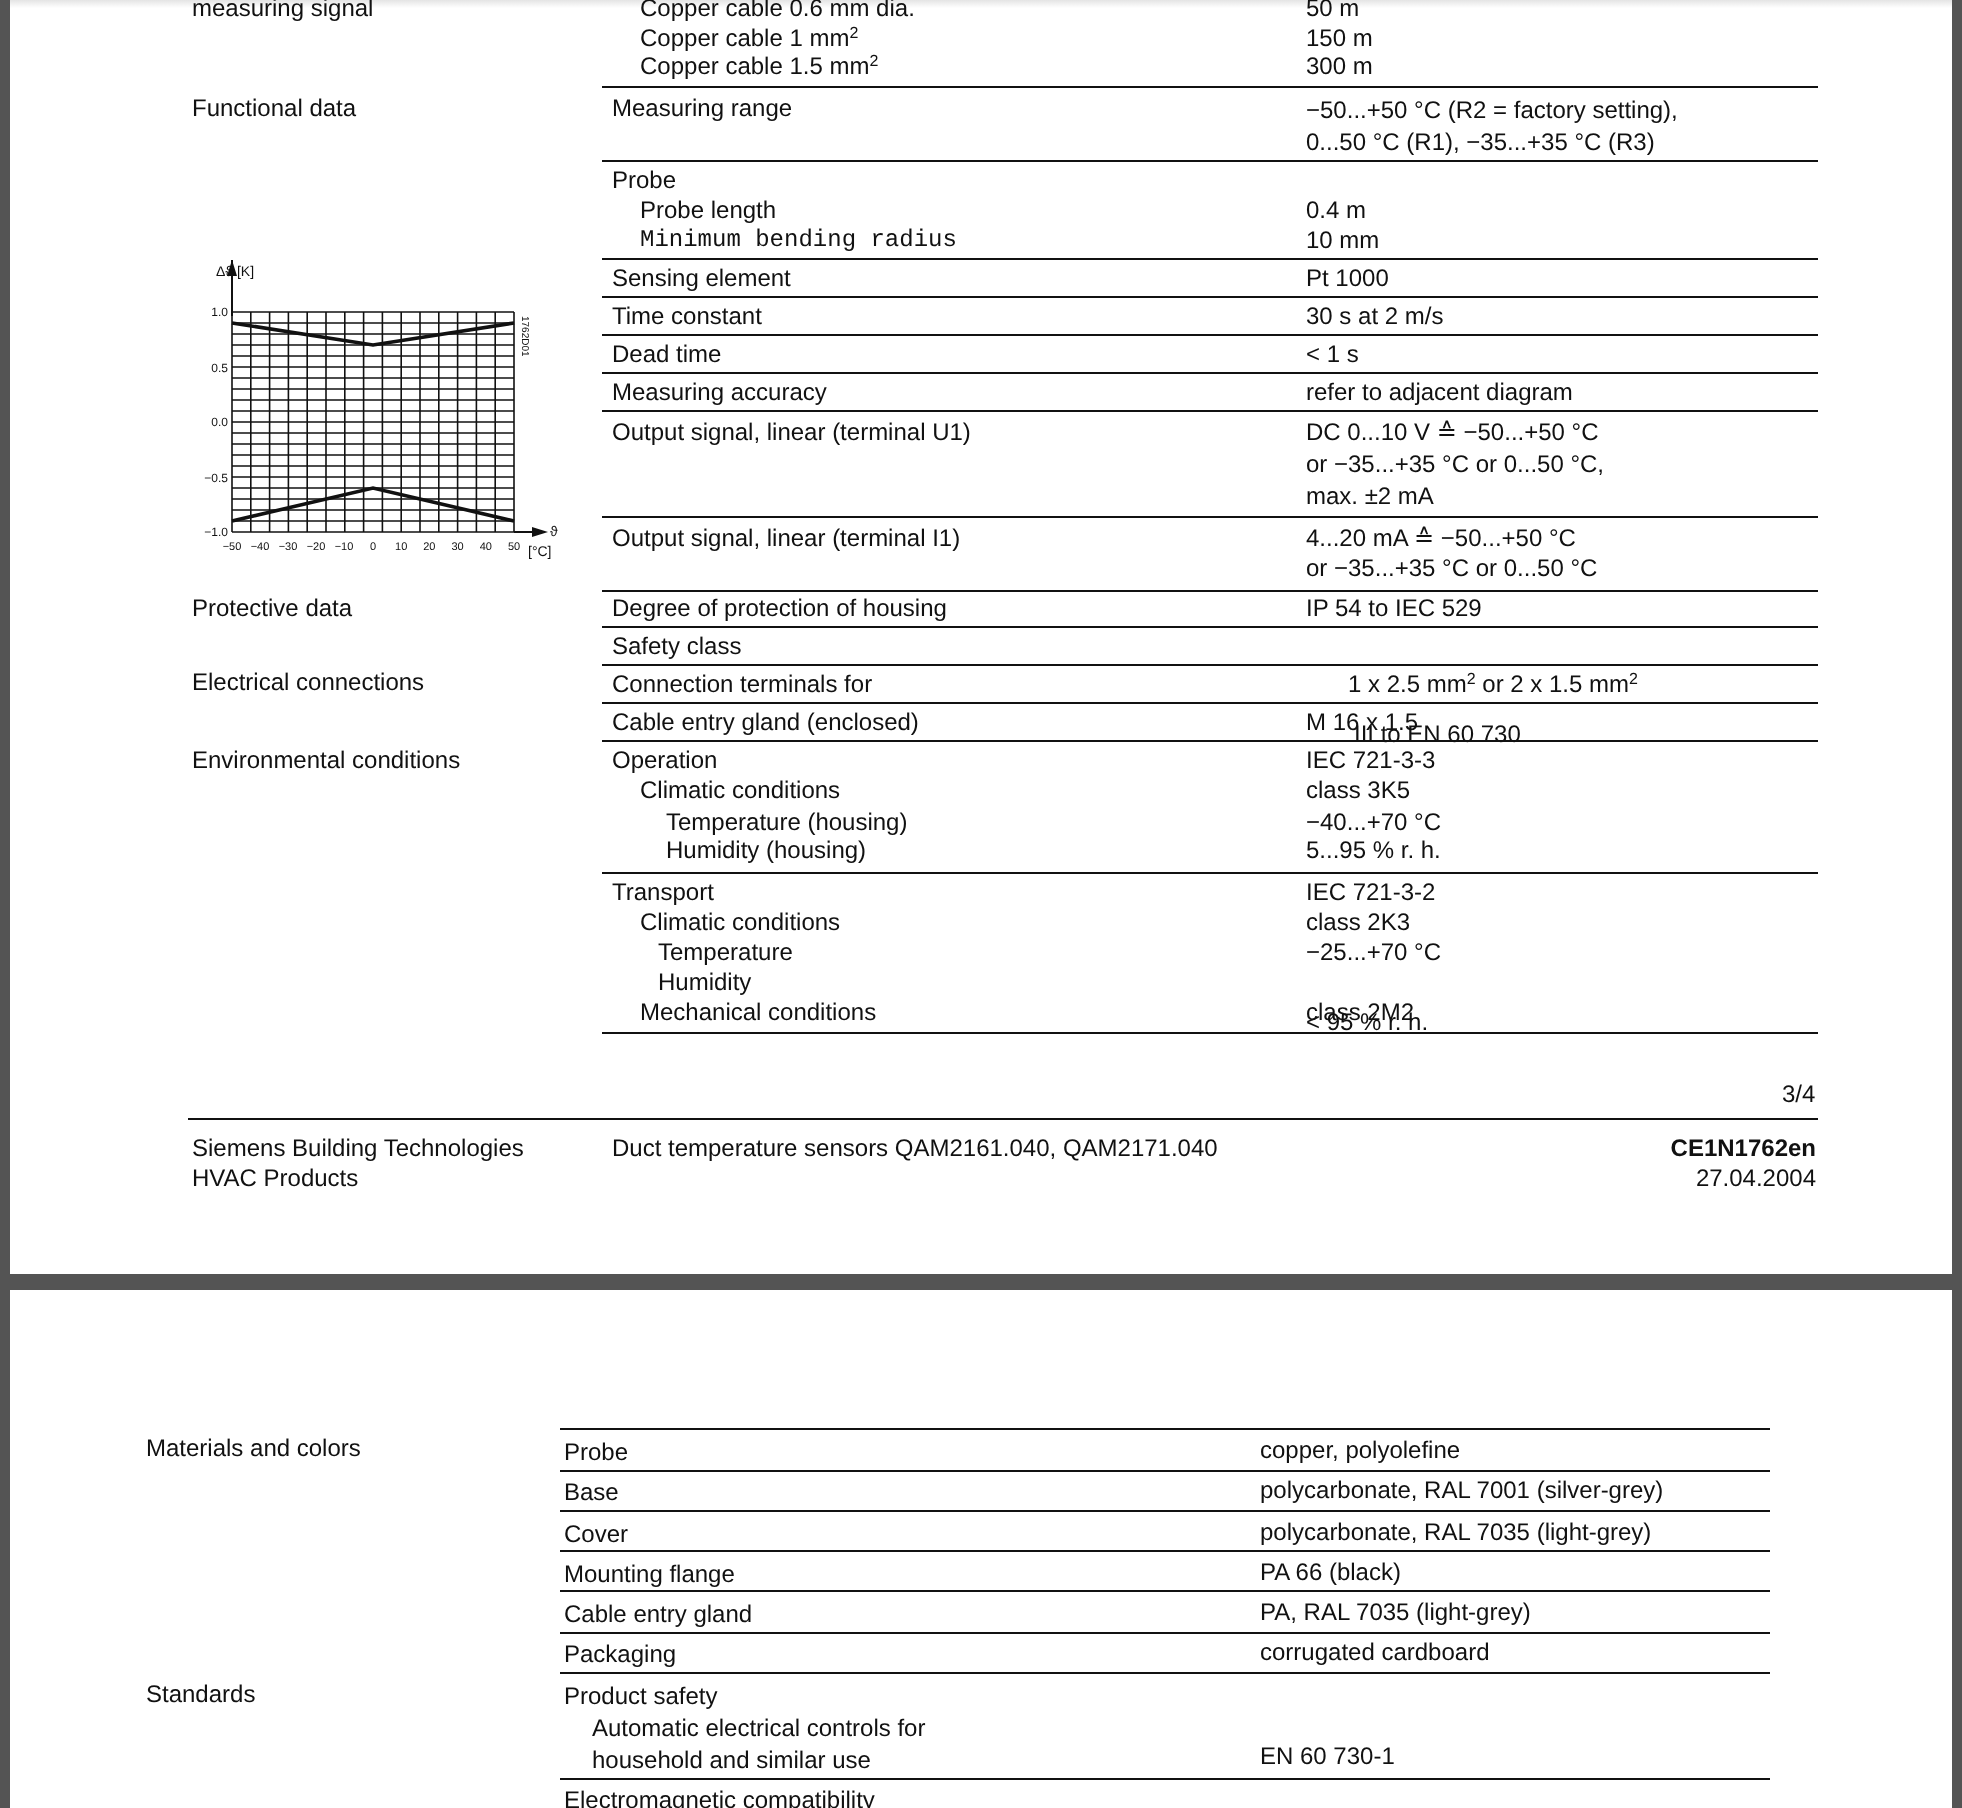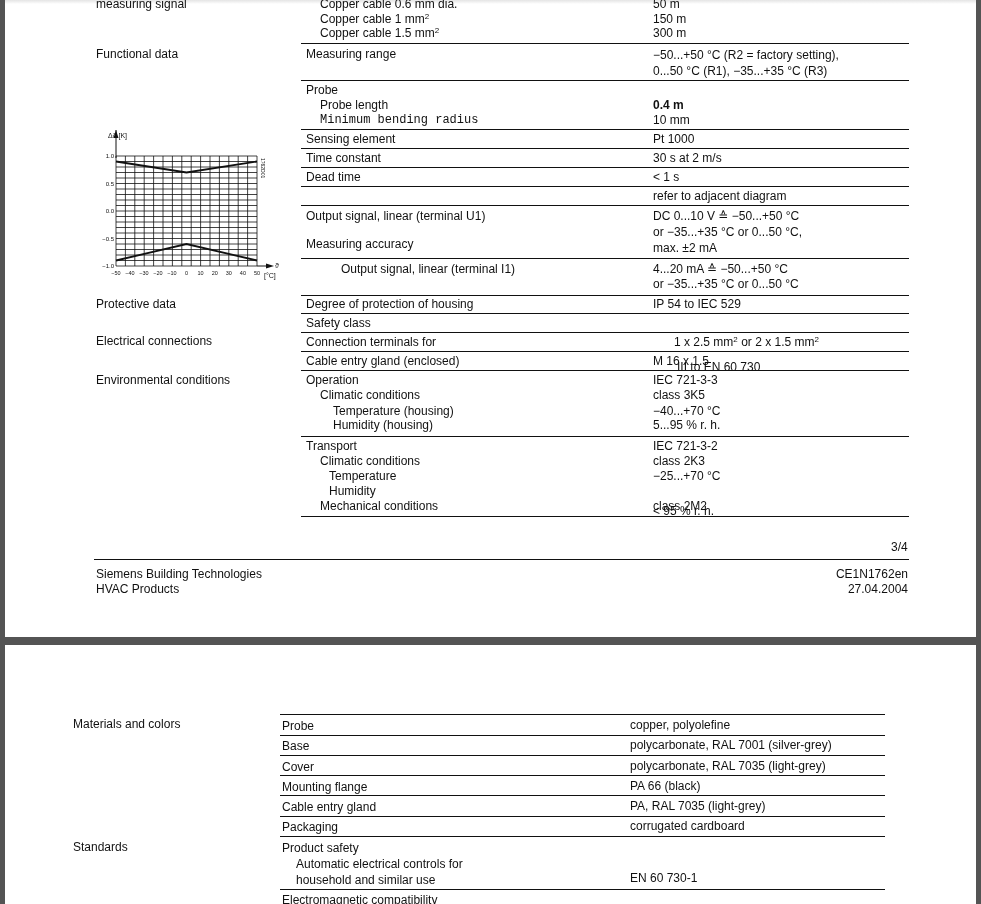--- a/index.html
+++ b/index.html
@@ -36,48 +36,48 @@
 
   <div class="t" style="left:91px;top:47px;">Functional data</div>
   <div class="t" style="left:301px;top:47px;">Measuring range</div>
   <div class="t" style="left:648px;top:48px;">−50...+50 °C (R2 = factory setting),</div>
   <div class="t" style="left:648px;top:64px;">0...50 °C (R1), −35...+35 °C (R3)</div>
 
   <div class="hr" style="left:296px;top:80px;width:608px;"></div>
 
   <div class="t" style="left:301px;top:83px;">Probe</div>
   <div class="t" style="left:315px;top:98px;">Probe length</div>
-  <div class="t" style="left:648px;top:98px;font-weight:bold;">0.4 m</div>
+  <div class="t" style="left:648px;top:98px;">0.4 m</div>
   <div class="t" style="left:315px;top:113px;font-family:Liberation Mono, monospace;">Minimum bending radius</div>
   <div class="t" style="left:648px;top:113px;">10 mm</div>
 
   <div class="hr" style="left:296px;top:129px;width:608px;"></div>
   <div class="t" style="left:301px;top:132px;">Sensing element</div>
   <div class="t" style="left:648px;top:132px;">Pt 1000</div>
 
   <div class="hr" style="left:296px;top:148px;width:608px;"></div>
   <div class="t" style="left:301px;top:151px;">Time constant</div>
   <div class="t" style="left:648px;top:151px;">30 s at 2 m/s</div>
 
   <div class="hr" style="left:296px;top:167px;width:608px;"></div>
   <div class="t" style="left:301px;top:170px;">Dead time</div>
   <div class="t" style="left:648px;top:170px;">&lt; 1 s</div>
 
   <div class="hr" style="left:296px;top:186px;width:608px;"></div>
-  <div class="t" style="left:301px;top:189px;margin-top:48px;">Measuring accuracy</div>
+  <div class="t" style="left:301px;top:189px;">Measuring accuracy</div>
   <div class="t" style="left:648px;top:189px;">refer to adjacent diagram</div>
 
   <div class="hr" style="left:296px;top:205px;width:608px;"></div>
   <div class="t" style="left:301px;top:209px;">Output signal, linear (terminal U1)</div>
   <div class="t" style="left:648px;top:209px;">DC 0...10 V ≙ −50...+50 °C</div>
   <div class="t" style="left:648px;top:225px;">or −35...+35 °C or 0...50 °C,</div>
   <div class="t" style="left:648px;top:241px;">max. ±2 mA</div>
 
   <div class="hr" style="left:296px;top:258px;width:608px;"></div>
-  <div class="t" style="left:301px;top:262px;margin-left:35px;">Output signal, linear (terminal I1)</div>
+  <div class="t" style="left:301px;top:262px;">Output signal, linear (terminal I1)</div>
   <div class="t" style="left:648px;top:262px;">4...20 mA ≙ −50...+50 °C</div>
   <div class="t" style="left:648px;top:277px;">or −35...+35 °C or 0...50 °C</div>
 
   <div class="chart">
     <svg width="200" height="158" viewBox="0 0 200 158" xmlns="http://www.w3.org/2000/svg" font-family="Liberation Sans, sans-serif">
 
       <line x1="28" y1="2" x2="28" y2="30" stroke="#111" stroke-width="1"></line>
       <polygon points="25.5,10 28,2 30.5,10" fill="#111"></polygon>
       <text x="20" y="10" font-size="7" fill="#111">Δϑ [K]</text>
 
@@ -194,21 +194,22 @@
   <div class="t" style="left:324px;top:484px;">Humidity</div>
   <div class="t" style="left:648px;top:504px;">&lt; 95 % r. h.</div>
   <div class="t" style="left:315px;top:499px;">Mechanical conditions</div>
   <div class="t" style="left:648px;top:499px;">class 2M2</div>
   <div class="hr" style="left:296px;top:516px;width:608px;"></div>
 
   <div class="t" style="left:886px;top:540px;">3/4</div>
   <div class="hr" style="left:89px;top:559px;width:815px;"></div>
   <div class="t" style="left:91px;top:567px;">Siemens Building Technologies</div>
   <div class="t" style="left:91px;top:582px;">HVAC Products</div>
-  <div class="t" style="right:68px;top:567px;">CE1N1762en</div>
+  <div class="t" style="left:301px;top:567px;">Duct temperature sensors QAM2161.040, QAM2171.040</div>
+  <div class="t" style="right:68px;top:567px;font-weight:bold;">CE1N1762en</div>
   <div class="t" style="right:68px;top:582px;">27.04.2004</div>
 </div>
 
 <div id="page2" class="page">
   <div class="t" style="left:68px;top:72px;">Materials and colors</div>
 
   <div class="hr" style="left:275px;top:69px;width:605px;"></div>
   <div class="t" style="left:277px;top:74px;">Probe</div>
   <div class="t" style="left:625px;top:73px;">copper, polyolefine</div>
   <div class="hr" style="left:275px;top:90px;width:605px;"></div>

